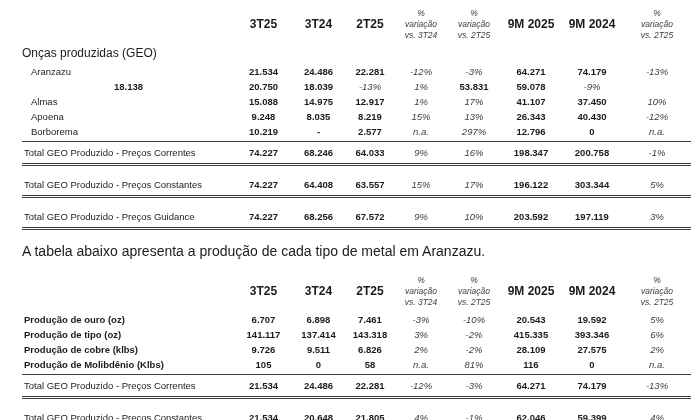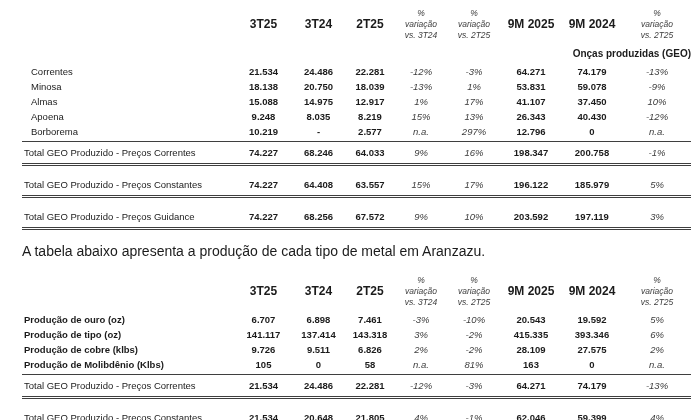--- a/index.html
+++ b/index.html
@@ -18,21 +18,21 @@
   .cell{font-size:9.5px;text-align:center;color:#1b1b1b;line-height:15px;}
   .cell.lbl{text-align:left;}
   .cell.num{font-weight:bold;}
   .cell.pct{font-style:italic;font-weight:normal;color:#3c3c3c;}
   
   .hrow{align-items:stretch;height:36px;}
   .hcell{display:flex;flex-direction:column;justify-content:center;text-align:center;}
   .hcell .q{font-weight:bold;font-size:12px;line-height:11px;}
   .hcell .pl{font-style:italic;font-size:8.5px;line-height:11px;color:#3c3c3c;}
   
-  .section-label{font-weight:bold;font-size:10px;line-height:15px;margin-top:4px;text-align:right;}
+  .section-label{font-weight:normal;font-size:12px;line-height:15px;margin-top:4px;}
   .rows-indent .cell.lbl{padding-left:9px;font-weight:normal;}
   .rows-bold .cell.lbl{padding-left:2px;font-weight:bold;}
   .data{height:15px;}
   .rows-block{margin-top:3px;border-bottom:1px solid #3f3f3f;padding-bottom:2px;}
   .total{
     border-bottom:3px double #3f3f3f;
     padding:3px 0 3px 0;margin-top:0;
   }
   .total + .total{margin-top:8px;}
   .total .cell.lbl{font-weight:normal;padding-left:2px;}
@@ -72,32 +72,31 @@
         </div>
         <div class="hcell">
           <div class="pl">%</div>
           <div class="pl">variação</div>
           <div class="pl">vs. 2T25</div>
         </div>
       </div>
       <div class="section-label">Onças produzidas (GEO)</div>
       <div class="rows-block rows-indent">
         <div class="trow data">
-          <div class="cell lbl ">Correntes</div>
+          <div class="cell lbl ">Aranzazu</div>
           <div class="cell num">21.534</div>
           <div class="cell num">24.486</div>
           <div class="cell num">22.281</div>
           <div class="cell pct">-12%</div>
           <div class="cell pct">-3%</div>
           <div class="cell num">64.271</div>
           <div class="cell num">74.179</div>
           <div class="cell pct">-13%</div>
         </div>
         <div class="trow data">
-          <div class="cell lbl ">Minosa</div>
           <div class="cell num">18.138</div>
           <div class="cell num">20.750</div>
           <div class="cell num">18.039</div>
           <div class="cell pct">-13%</div>
           <div class="cell pct">1%</div>
           <div class="cell num">53.831</div>
           <div class="cell num">59.078</div>
           <div class="cell pct">-9%</div>
         </div>
         <div class="trow data">
@@ -146,21 +145,21 @@
         <div class="cell pct">-1%</div>
       </div>
       <div class="trow total">
         <div class="cell lbl ">Total GEO Produzido - Preços Constantes</div>
         <div class="cell num">74.227</div>
         <div class="cell num">64.408</div>
         <div class="cell num">63.557</div>
         <div class="cell pct">15%</div>
         <div class="cell pct">17%</div>
         <div class="cell num">196.122</div>
-        <div class="cell num">185.979</div>
+        <div class="cell num">303.344</div>
         <div class="cell pct">5%</div>
       </div>
       <div class="trow total">
         <div class="cell lbl ">Total GEO Produzido - Preços Guidance</div>
         <div class="cell num">74.227</div>
         <div class="cell num">68.256</div>
         <div class="cell num">67.572</div>
         <div class="cell pct">9%</div>
         <div class="cell pct">10%</div>
         <div class="cell num">203.592</div>
@@ -237,21 +236,21 @@
           <div class="cell num">27.575</div>
           <div class="cell pct">2%</div>
         </div>
         <div class="trow data">
           <div class="cell lbl ">Produção de Molibdênio (Klbs)</div>
           <div class="cell num">105</div>
           <div class="cell num">0</div>
           <div class="cell num">58</div>
           <div class="cell pct">n.a.</div>
           <div class="cell pct">81%</div>
-          <div class="cell num">163</div>
+          <div class="cell num">116</div>
           <div class="cell num">0</div>
           <div class="cell pct">n.a.</div>
         </div>
       </div>
       <div class="trow total">
         <div class="cell lbl ">Total GEO Produzido - Preços Correntes</div>
         <div class="cell num">21.534</div>
         <div class="cell num">24.486</div>
         <div class="cell num">22.281</div>
         <div class="cell pct">-12%</div>

